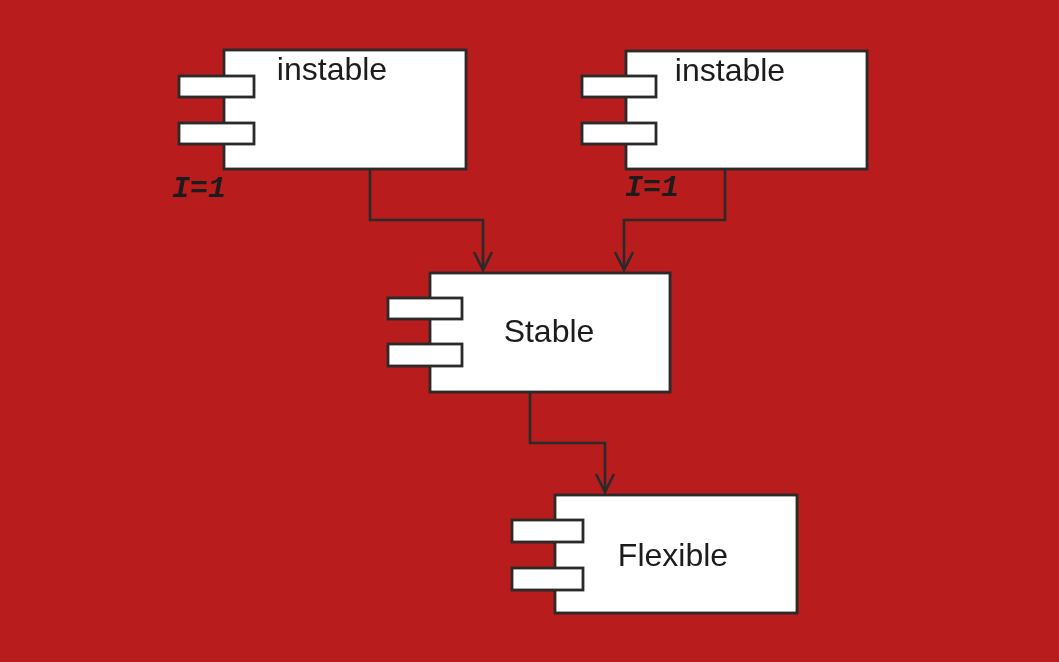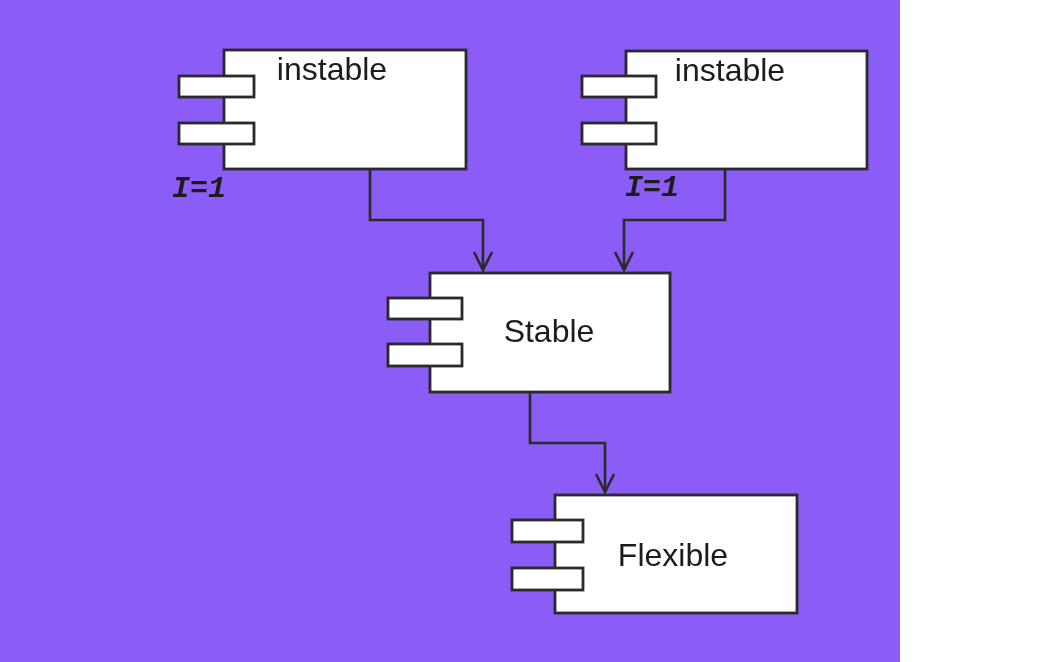--- a/index.html
+++ b/index.html
@@ -2,23 +2,23 @@
 <html><head>
 <meta charset="utf-8">
 <style>
   html, body {
     margin: 0;
     padding: 0;
     background: #ffffff;
   }
   .canvas {
     position: relative;
-    width: 900px;
+    width: 1059px;
     height: 662px;
-    background: #8b5cf6;
+    background: #b91c1c;
     overflow: hidden;
     font-family: "Liberation Sans", sans-serif;
   }
   svg { display: block; }
   .node-body, .component-tab {
     fill: #ffffff;
     stroke-width: 2.8;
     stroke-linejoin: miter;
   }
   .edge-shaft, .arrow-wings {

